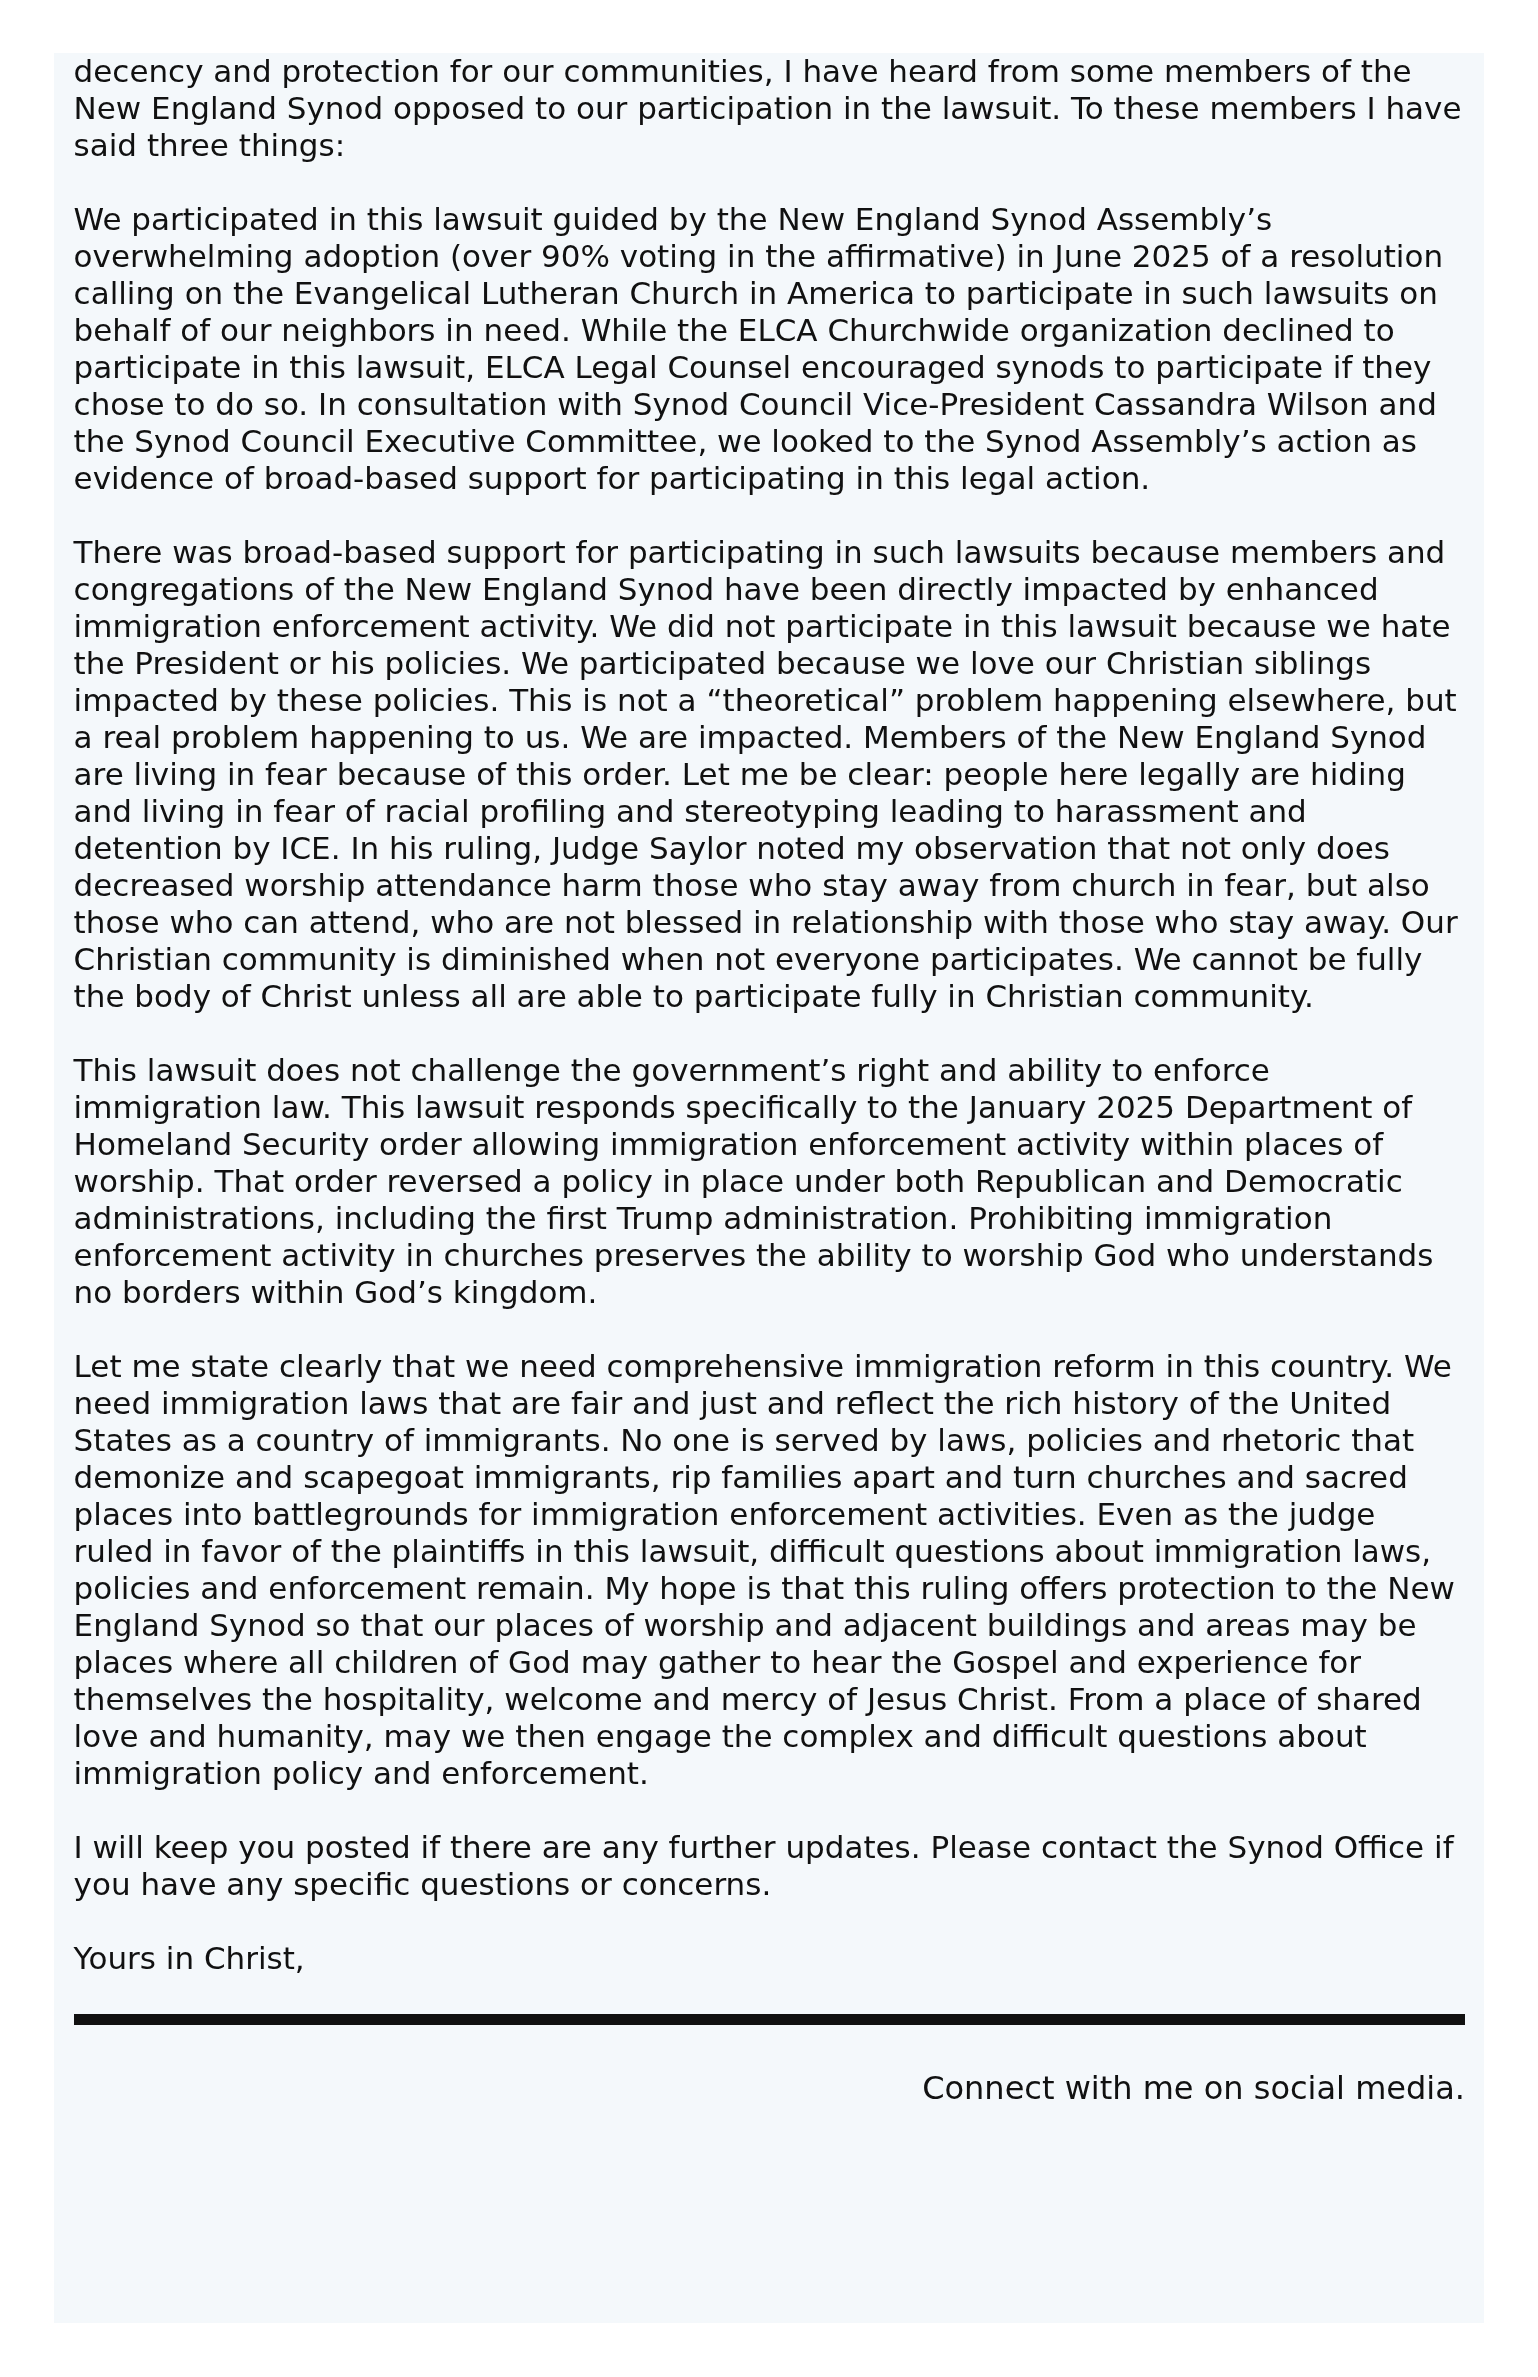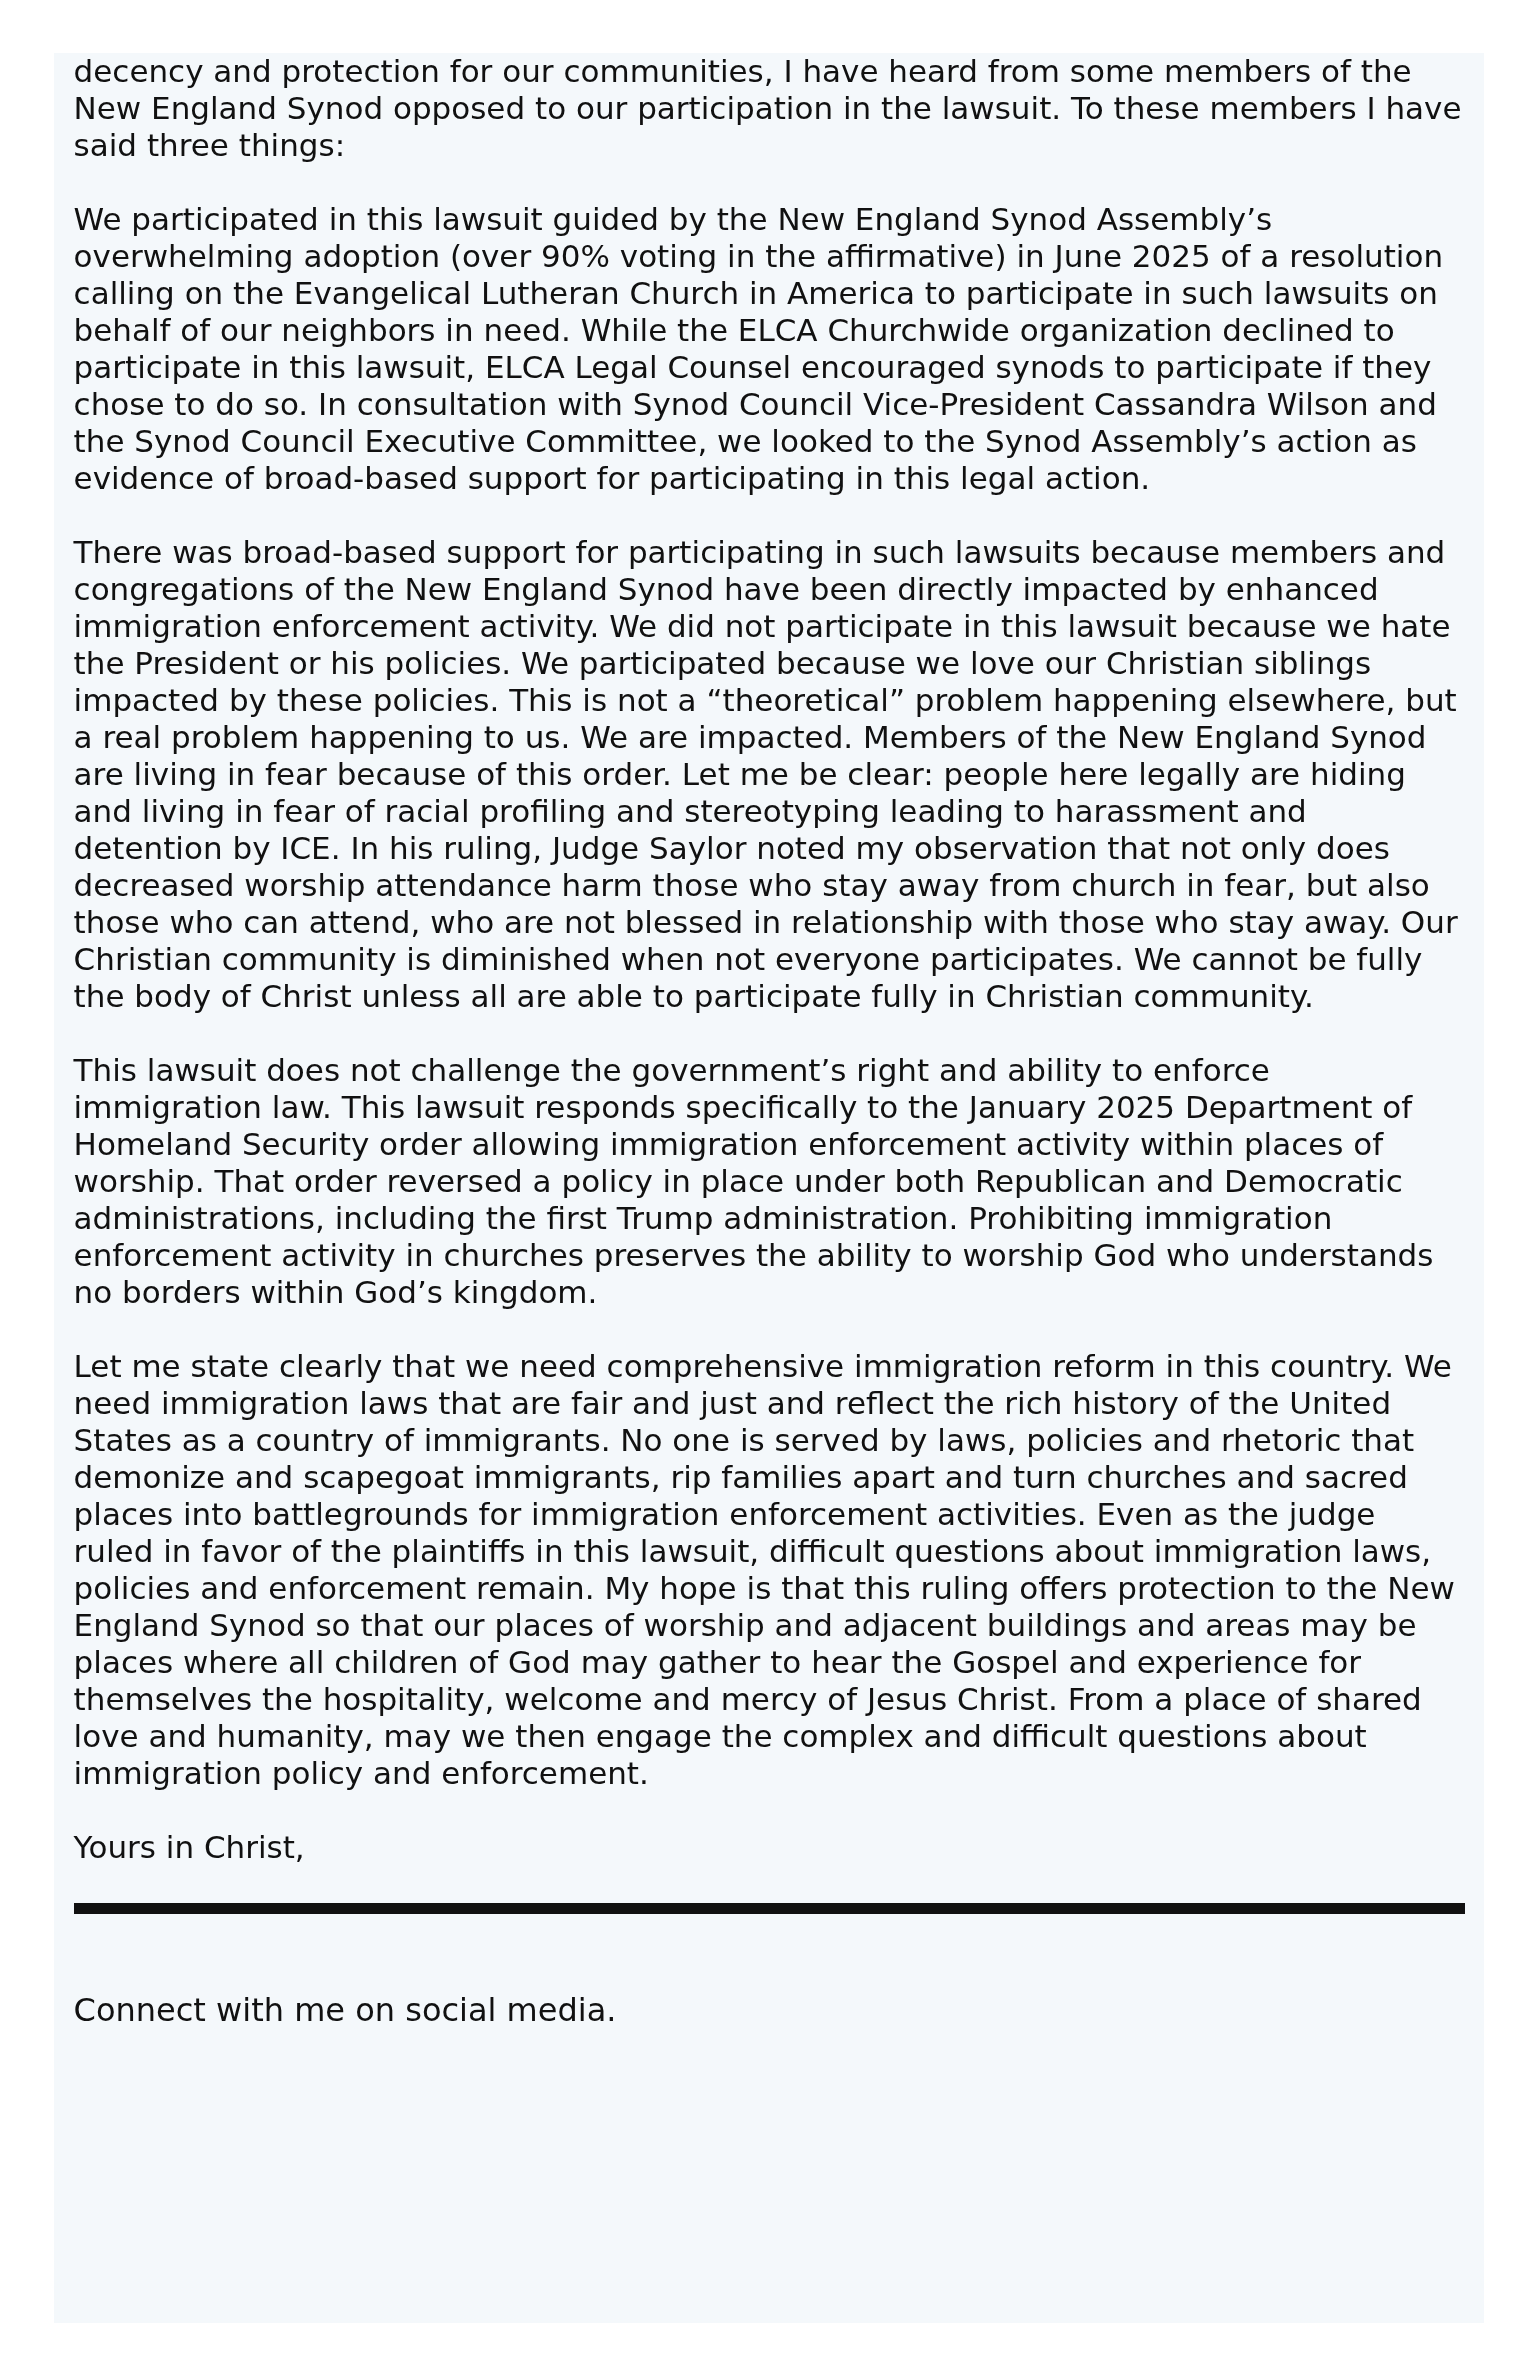--- a/index.html
+++ b/index.html
@@ -33,35 +33,36 @@
     margin: 0 0 37px 0;
     padding: 0;
   }
   .divider {
     margin-top: 11.2px;
     height: 10.5px;
     background: #111111;
     border-top: 0;
   }
   .social {
-    margin-top: 77px;
-    text-align: left;
+    margin-top: 44px;
+    text-align: right;
     font-size: 32px;
     line-height: 39px;
     color: #111111;
   }
 </style>
 </head>
 <body>
 
 <div class="panel">
   <div class="body-text">
     <p>decency and protection for our communities, I have heard from some members of the New England Synod opposed to our participation in the lawsuit. To these members I have said three things:</p>
     <p>We participated in this lawsuit guided by the New England Synod Assembly’s overwhelming adoption (over 90% voting in the affirmative) in June 2025 of a resolution calling on the Evangelical Lutheran Church in America to participate in such lawsuits on behalf of our neighbors in need. While the ELCA Churchwide organization declined to participate in this lawsuit, ELCA Legal Counsel encouraged synods to participate if they chose to do so. In consultation with Synod Council Vice-President Cassandra Wilson and the Synod Council Executive Committee, we looked to the Synod Assembly’s action as evidence of broad-based support for participating in this legal action.</p>
     <p>There was broad-based support for participating in such lawsuits because members and congregations of the New England Synod have been directly impacted by enhanced immigration enforcement activity. We did not participate in this lawsuit because we hate the President or his policies. We participated because we love our Christian siblings impacted by these policies. This is not a “theoretical” problem happening elsewhere, but a real problem happening to us. We are impacted. Members of the New England Synod are living in fear because of this order. Let me be clear: people here legally are hiding and living in fear of racial profiling and stereotyping leading to harassment and detention by ICE. In his ruling, Judge Saylor noted my observation that not only does decreased worship attendance harm those who stay away from church in fear, but also those who can attend, who are not blessed in relationship with those who stay away. Our Christian community is diminished when not everyone participates. We cannot be fully the body of Christ unless all are able to participate fully in Christian community.</p>
     <p>This lawsuit does not challenge the government’s right and ability to enforce immigration law. This lawsuit responds specifically to the January 2025 Department of Homeland Security order allowing immigration enforcement activity within places of worship. That order reversed a policy in place under both Republican and Democratic administrations, including the first Trump administration. Prohibiting immigration enforcement activity in churches preserves the ability to worship God who understands no borders within God’s kingdom.</p>
     <p>Let me state clearly that we need comprehensive immigration reform in this country. We need immigration laws that are fair and just and reflect the rich history of the United States as a country of immigrants. No one is served by laws, policies and rhetoric that demonize and scapegoat immigrants, rip families apart and turn churches and sacred places into battlegrounds for immigration enforcement activities. Even as the judge ruled in favor of the plaintiffs in this lawsuit, difficult questions about immigration laws, policies and enforcement remain. My hope is that this ruling offers protection to the New England Synod so that our places of worship and adjacent buildings and areas may be places where all children of God may gather to hear the Gospel and experience for themselves the hospitality, welcome and mercy of Jesus Christ. From a place of shared love and humanity, may we then engage the complex and difficult questions about immigration policy and enforcement.</p>
+    <p>I will keep you posted if there are any further updates. Please contact the Synod Office if you have any specific questions or concerns.</p>
     <p>Yours in Christ,</p>
   </div>
   <div class="divider"></div>
   <div class="social">Connect with me on social media.</div>
 </div>
 
 
 </body></html>

